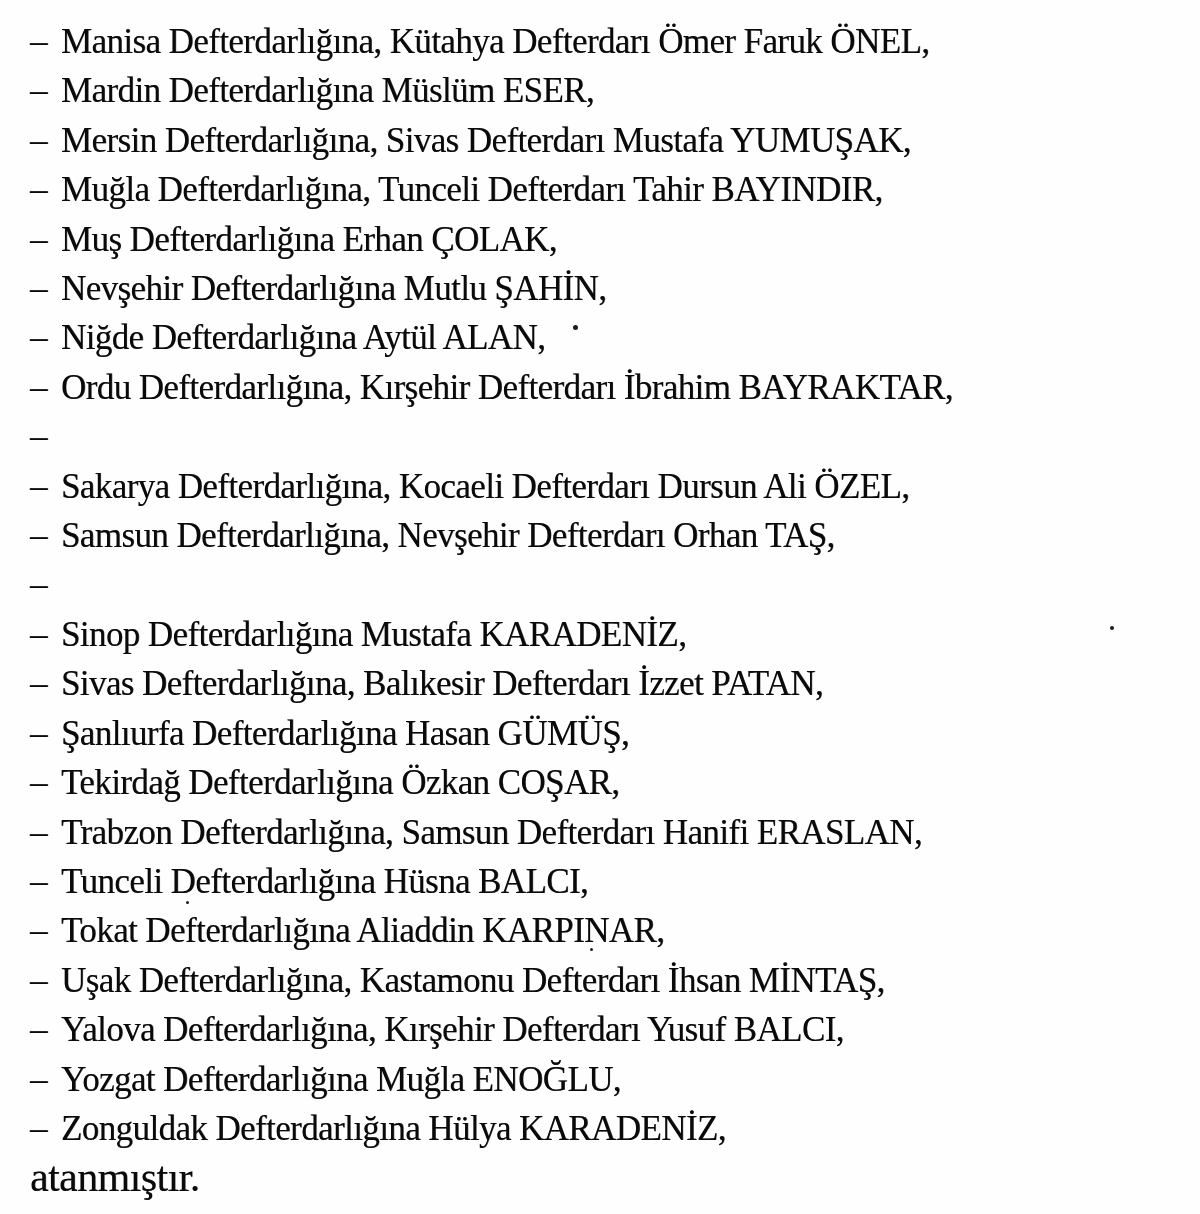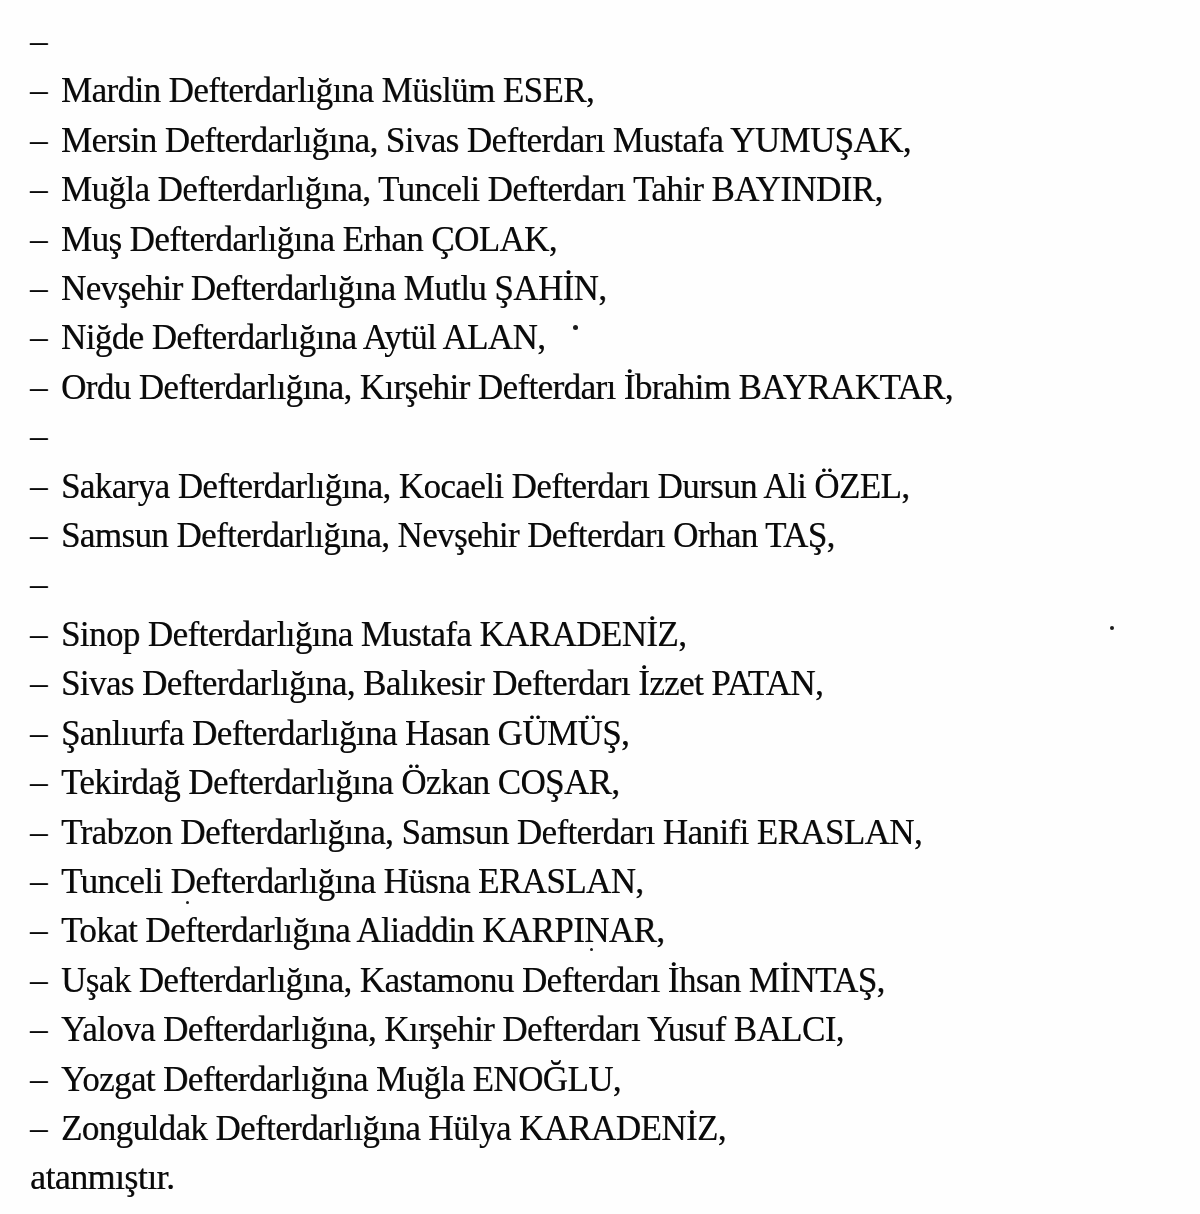--- a/index.html
+++ b/index.html
@@ -29,21 +29,21 @@
     line-height: 49.4px;
     letter-spacing: -0.6px;
     white-space: nowrap;
     text-shadow: 0.4px 0.4px 0 rgba(0,0,0,0.55);
   }
   .dash {
     flex: 0 0 31px;
     width: 31px;
   }
   .closing {
-    font-size: 36px;
+    font-size: 42px;
     line-height: 49.4px;
     letter-spacing: -0.6px;
     text-shadow: 0.4px 0.4px 0 rgba(0,0,0,0.55);
   }
   
   .speck {
     position: absolute;
     background: #1c1c1c;
     border-radius: 50%;
   }
@@ -53,20 +53,21 @@
   .speck-4 { left: 590px;  top: 948px; width: 3px; height: 3px; }
 </style>
 </head>
 <body>
 
 <div class="page">
   <div class="content">
     <div id="lines-container">
   <div class="line">
     <span class="dash">–</span>
+    <span class="text">Manisa Defterdarlığına, Kütahya Defterdarı Ömer Faruk ÖNEL,</span>
   </div>
 
   <div class="line">
     <span class="dash">–</span>
     <span class="text">Mardin Defterdarlığına Müslüm ESER,</span>
   </div>
 
   <div class="line">
     <span class="dash">–</span>
     <span class="text">Mersin Defterdarlığına, Sivas Defterdarı Mustafa YUMUŞAK,</span>
@@ -135,21 +136,21 @@
     <span class="text">Tekirdağ Defterdarlığına Özkan COŞAR,</span>
   </div>
 
   <div class="line">
     <span class="dash">–</span>
     <span class="text">Trabzon Defterdarlığına, Samsun Defterdarı Hanifi ERASLAN,</span>
   </div>
 
   <div class="line">
     <span class="dash">–</span>
-    <span class="text">Tunceli Defterdarlığına Hüsna ERASLAN,</span>
+    <span class="text">Tunceli Defterdarlığına Hüsna BALCI,</span>
   </div>
 
   <div class="line">
     <span class="dash">–</span>
     <span class="text">Tokat Defterdarlığına Aliaddin KARPINAR,</span>
   </div>
 
   <div class="line">
     <span class="dash">–</span>
     <span class="text">Uşak Defterdarlığına, Kastamonu Defterdarı İhsan MİNTAŞ,</span>

